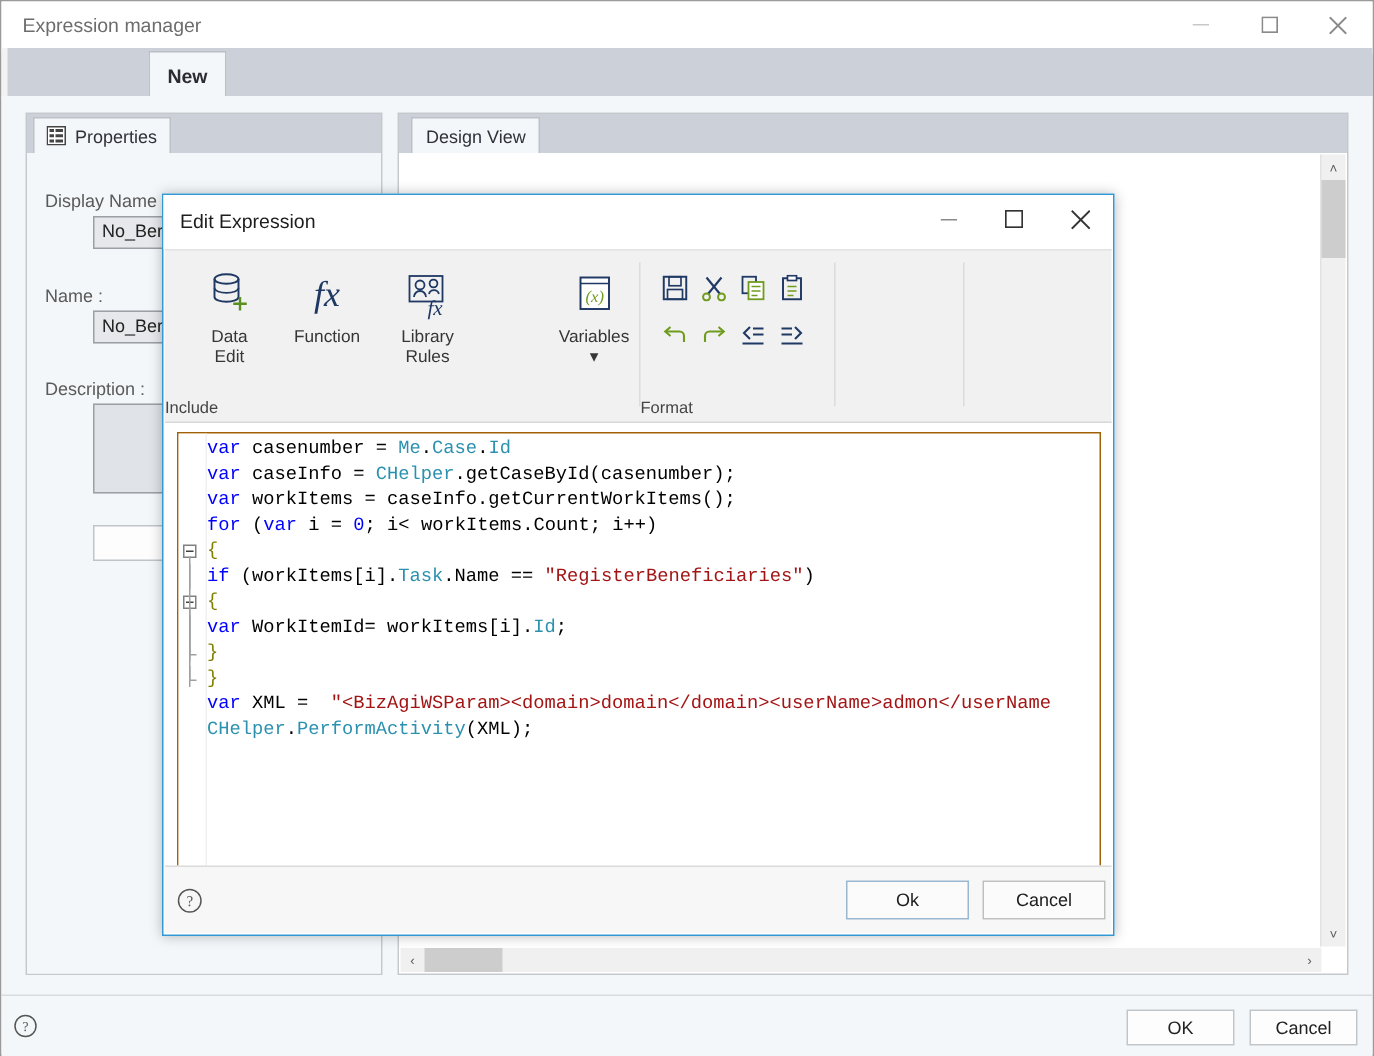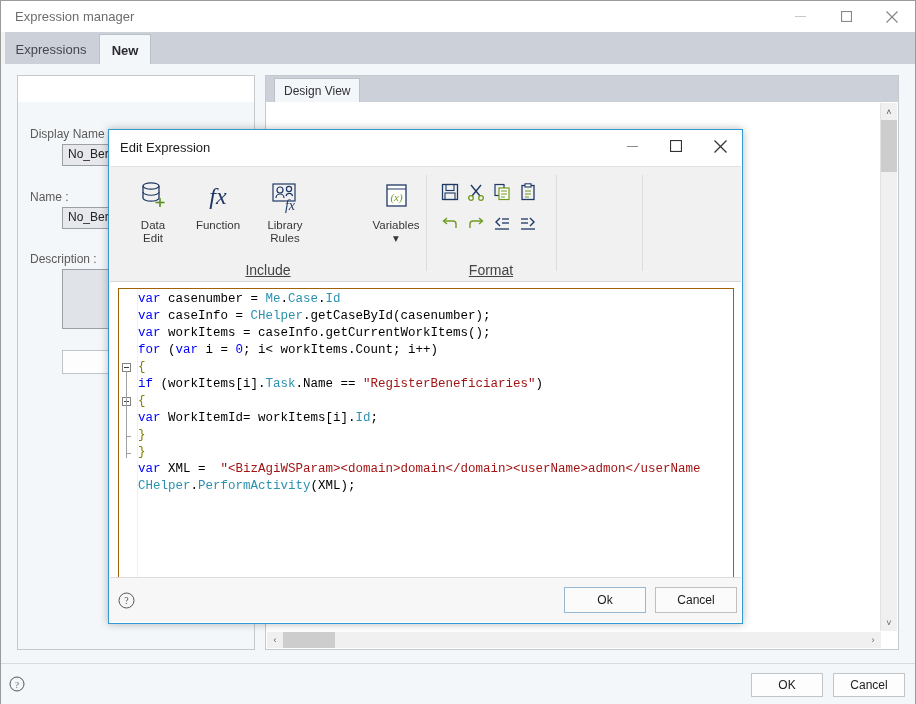--- a/index.html
+++ b/index.html
@@ -84,22 +84,22 @@
        border:1px solid #3399d4;box-sizing:border-box;
        box-shadow:0 0 8px rgba(0,0,0,0.28);}
   .dlg-title{position:absolute;left:0;top:0;width:633px;height:36px;background:#ffffff;}
   .dlg-title-text{position:absolute;left:11px;top:10px;font-size:13px;color:#1d1d1d;}
   .dlg-ctrls{position:absolute;right:0;top:0;height:32px;display:flex;}
   .dlg-btn{width:44px;height:32px;display:flex;align-items:center;justify-content:center;color:#3a3a3a;}
 
   .ribbon{position:absolute;left:1px;top:36px;width:631px;height:116px;background:#f1f1f1;
           border-top:1px solid #e2e2e2;border-bottom:1px solid #d8d8d8;box-sizing:border-box;}
   .rgroup{position:absolute;top:0;height:114px;}
-  .rgroup .glabel{position:absolute;bottom:3px;left:0;width:100%;text-align:center;
-                  font-size:14px;color:#444;text-decoration:underline;}
+  .rgroup .glabel{position:absolute;bottom:3px;left:0;width:100%;text-align:left;
+                  font-size:11px;color:#444;}
   .rsep{position:absolute;top:8px;width:1px;height:96px;background:#dcdcdc;}
   .ritem{position:absolute;top:6px;width:58px;display:flex;flex-direction:column;align-items:center;}
   .ritem .glyph{height:46px;display:flex;align-items:center;justify-content:center;}
   .ritem .lbl{font-size:11.5px;color:#363636;text-align:center;line-height:13px;}
   .smallbtn{position:absolute;width:26px;height:26px;display:flex;align-items:center;justify-content:center;}
 
   
   .editor{position:absolute;left:9px;top:158px;width:616px;height:313px;background:#ffffff;
           border:1px solid #a16207;box-sizing:border-box;overflow:hidden;}
   .fold-margin{position:absolute;left:0;top:0;width:18px;height:291px;background:#ffffff;
@@ -158,28 +158,43 @@
       <div class="wbtn">
         <svg width="12" height="12" viewBox="0 0 12 12">
             <line x1="0.5" y1="0.5" x2="11.5" y2="11.5" stroke="#8a8a8a" stroke-width="1.2"></line>
             <line x1="11.5" y1="0.5" x2="0.5" y2="11.5" stroke="#8a8a8a" stroke-width="1.2"></line>
           </svg>
       </div>
     </div>
   </div>
 
   <div class="tabstrip">
-    <div class="tab inactive">Expressions</div>
     <div class="tab active">New</div>
   </div>
   <div class="tabfill"></div>
 
   <div class="body-area">
 
     <div class="panel-left">
+      <div class="pnl-tabrow">
+        <div class="pnl-tab">
+          <span class="ic">
+            <svg width="13" height="13" viewBox="0 0 13 13">
+              <rect x="0.5" y="0.5" width="12" height="12" fill="#ffffff" stroke="#444" stroke-width="1"></rect>
+              <rect x="2" y="2" width="3" height="2" fill="#444"></rect>
+                <rect x="6" y="2" width="5" height="2" fill="#444"></rect>
+              <rect x="2" y="5.5" width="3" height="2" fill="#444"></rect>
+                <rect x="6" y="5.5" width="5" height="2" fill="#444"></rect>
+              <rect x="2" y="9" width="3" height="2" fill="#444"></rect>
+                <rect x="6" y="9" width="5" height="2" fill="#444"></rect>
+            </svg>
+          </span>
+          <span>Properties</span>
+        </div>
+      </div>
       <div class="pnl-inner">
         <div class="fld-label" style="left:12px;top:25px;">Display Name</div>
         <div class="fld-input" style="left:44px;top:42px;width:170px;">No_Ber</div>
 
         <div class="fld-label" style="left:12px;top:88px;">Name :</div>
         <div class="fld-input" style="left:44px;top:105px;width:170px;">No_Ber</div>
 
         <div class="fld-label" style="left:12px;top:150px;">Description :</div>
         <div class="fld-area" style="left:44px;top:167px;width:170px;height:60px;"></div>
 

